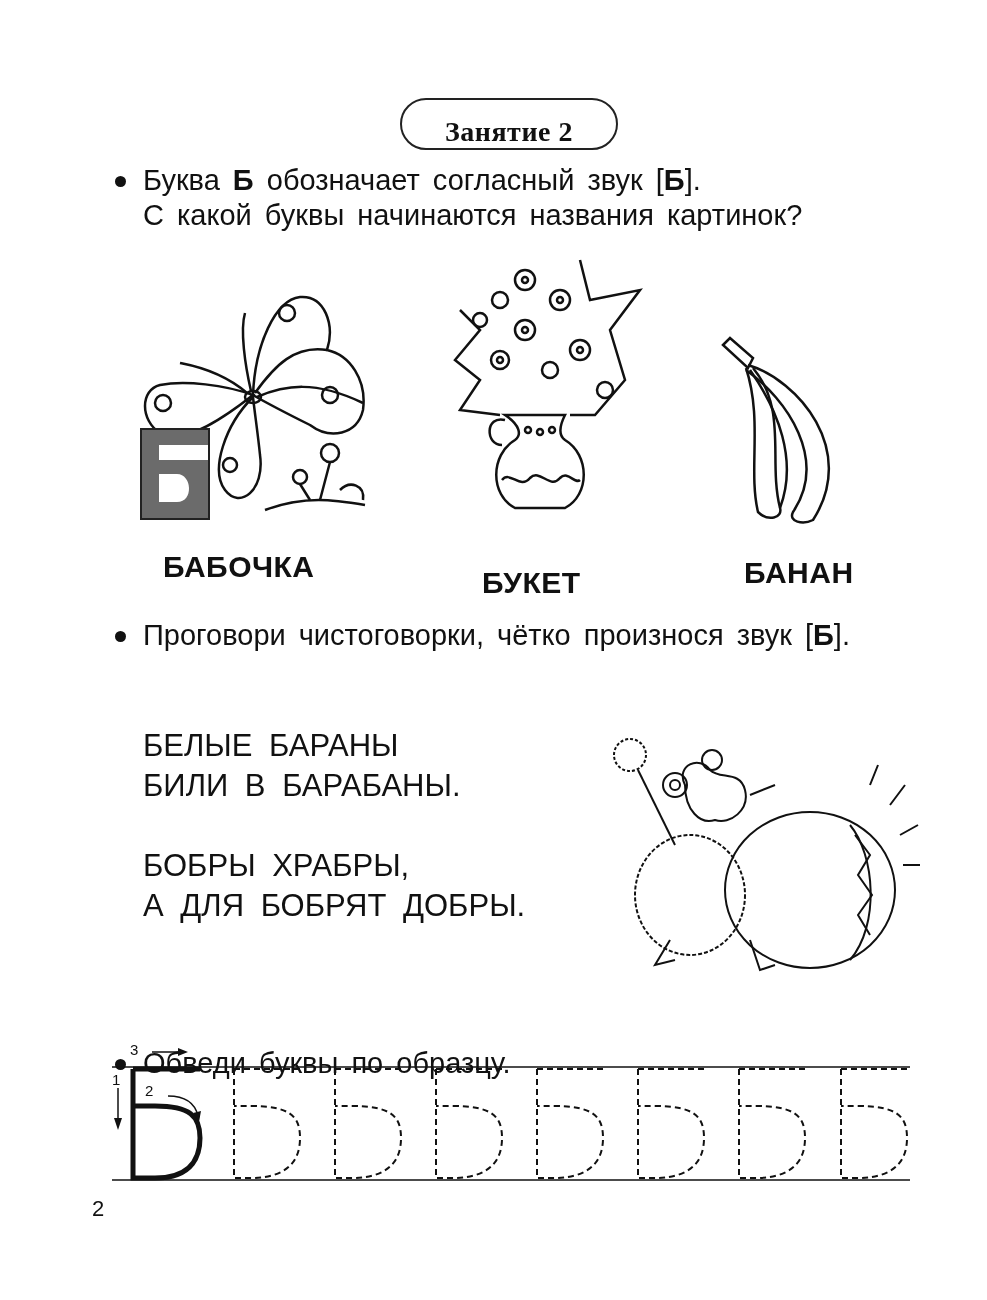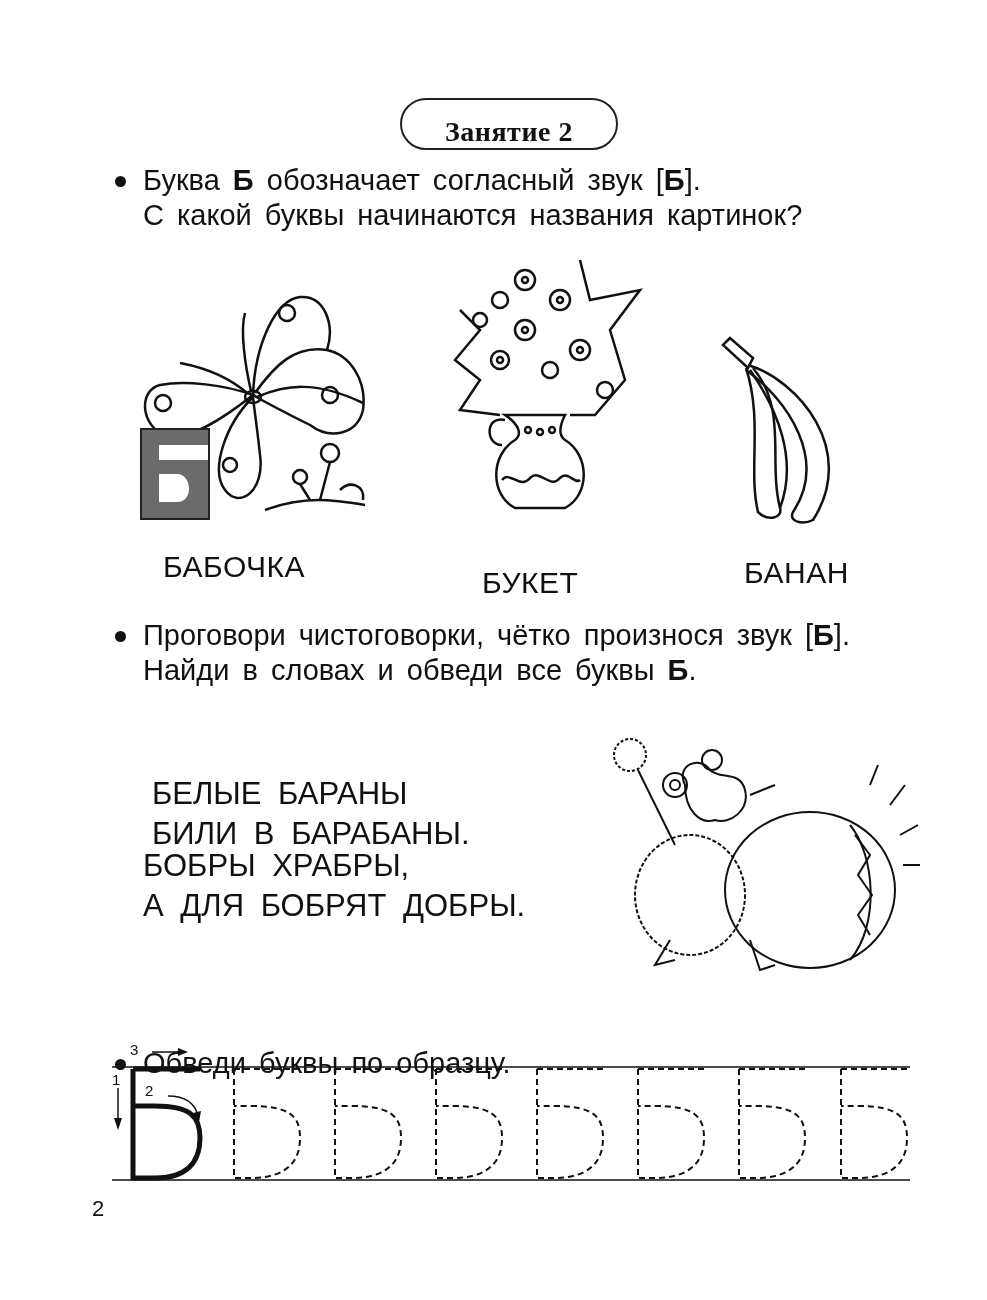--- a/index.html
+++ b/index.html
@@ -3,21 +3,21 @@
 <meta charset="utf-8">
 <style>
   html, body { margin:0; padding:0; background:#fff; }
   body { width:987px; height:1300px; position:relative; overflow:hidden; font-family:"Liberation Sans", sans-serif; color:#111; }
   .abs { position:absolute; }
   .title-pill { left:400px; top:98px; width:218px; height:52px; border:2px solid #222; border-radius:26px; box-sizing:border-box; display:flex; align-items:flex-end; justify-content:center; }
   .title-pill span { font-family:"Liberation Serif", serif; font-weight:bold; font-size:28px; letter-spacing:0.5px; }
   .instr { font-size:29px; line-height:35px; word-spacing:5px; }
   .bullet { position:absolute; left:-28px; top:13px; width:11px; height:11px; background:#111; border-radius:50%; }
   .instr b { font-weight:bold; }
-  .caption { font-size:30px; letter-spacing:0.5px; }
+  .caption { font-size:30px; letter-spacing:0.5px;font-weight:bold; }
   .chant { font-size:31px; line-height:40px; word-spacing:8px; }
   .pagenum { left:92px; top:1196px; font-size:22px; }
 </style>
 </head>
 <body>
 
 <div class="abs title-pill">
   <span>Занятие 2</span>
 </div>
 
@@ -100,24 +100,23 @@
   </svg>
 </div>
 
 <div class="abs caption" style="left:163px; top:550px;">БАБОЧКА</div>
 <div class="abs caption" style="left:482px; top:550px;margin-top:16px;">БУКЕТ</div>
 <div class="abs caption" style="left:744px; top:550px;margin-top:6px;">БАНАН</div>
 
 <div class="abs instr" style="left:143px; top:618px;">
   <span class="bullet"></span>
   <div><span>Проговори чистоговорки, чётко произнося звук [</span><b>Б</b><span>].</span></div>
-  <div><span>Найди в словах и обведи все буквы </span><b>Б</b><span>.</span></div>
 </div>
 
-<div class="abs chant" style="left:152px; top:726px;margin-top:48px;">
+<div class="abs chant" style="left:143px; top:726px;">
   <div>БЕЛЫЕ БАРАНЫ</div>
   <div>БИЛИ В БАРАБАНЫ.</div>
 </div>
 <div class="abs chant" style="left:143px; top:846px;">
   <div>БОБРЫ ХРАБРЫ,</div>
   <div>А ДЛЯ БОБРЯТ ДОБРЫ.</div>
 </div>
 
 <div class="abs" style="left:600px; top:725px; width:320px; height:255px;">
   <svg width="320" height="255" viewBox="0 0 320 255" fill="none" stroke="#111" stroke-width="2">

